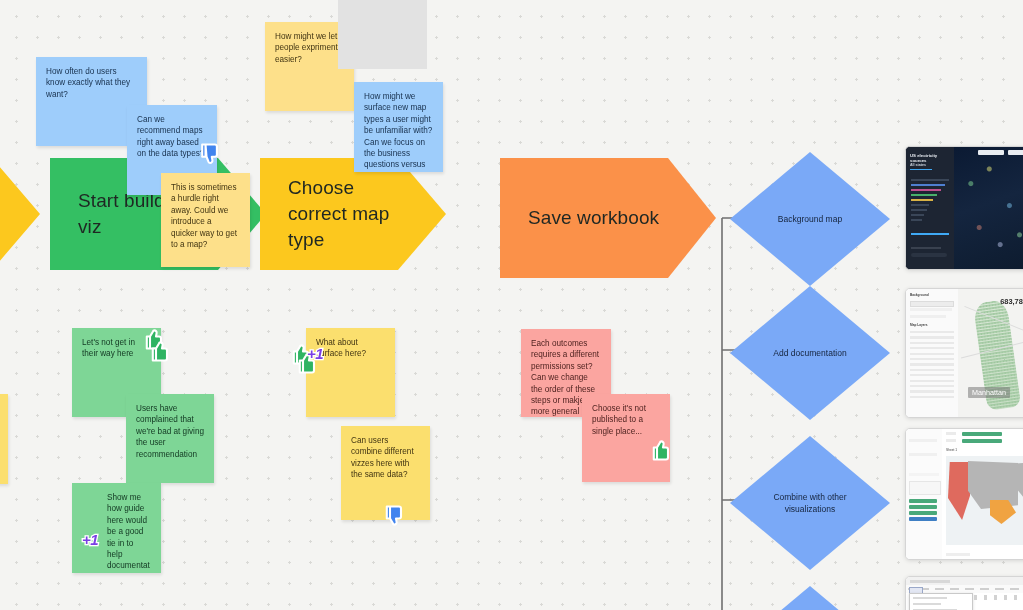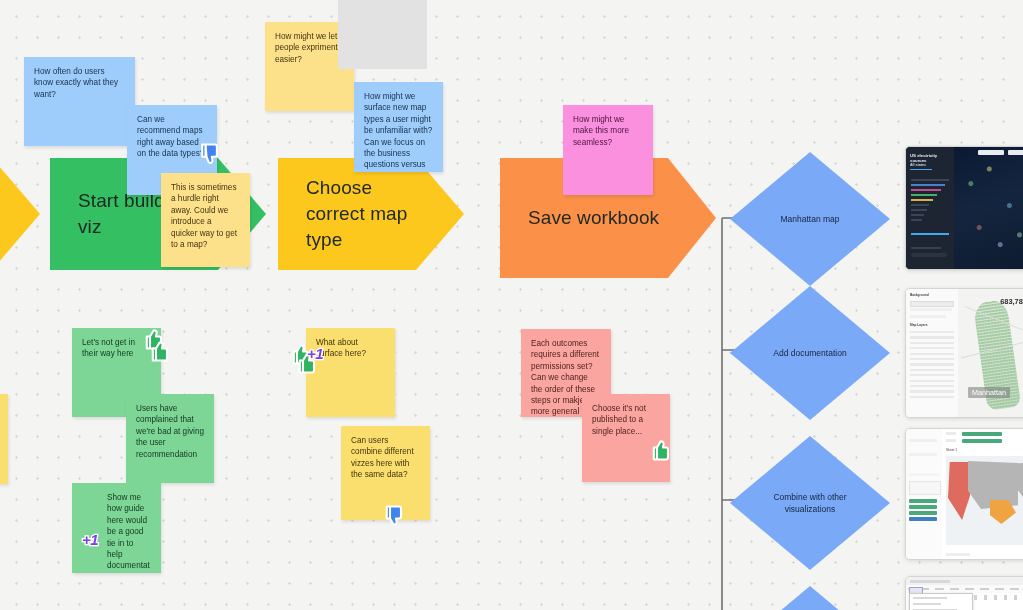--- a/index.html
+++ b/index.html
@@ -97,21 +97,21 @@
 <div id="canvas">
 
   <div class="chev abs" style="left:-78px;top:158px;width:118px;height:112px;background:#fcc81e;">
     <span class="lbl"></span>
   </div>
 
   <div class="chev abs nohead" style="left:50px;top:158px;width:216px;height:112px;background:#34bf63;">
     <span class="lbl">Start building viz</span>
   </div>
 
-  <div class="chev abs nohead" style="left:278px;top:158px;width:186px;height:112px;background:#fcc81e;">
+  <div class="chev abs nohead" style="left:260px;top:158px;width:186px;height:112px;background:#fcc81e;">
     <span class="lbl" style="padding-right:46px;">Choose correct map type</span>
   </div>
 
   <div class="chev abs nohead" style="left:500px;top:158px;width:216px;height:120px;background:#fb9149;">
     <span class="lbl">Save workbook</span>
   </div>
 
   <svg class="conn" style="left:712px;top:200px;width:120px;height:420px;" viewBox="0 0 120 420">
     <g fill="none" stroke="#6f6f6f" stroke-width="1.6">
       <path d="M10 18 L10 420"></path>
@@ -120,36 +120,36 @@
       <path d="M10 300 L96 300"></path>
     </g>
     <g fill="none" stroke="#4a4a4a" stroke-width="1.6" stroke-linecap="round" stroke-linejoin="round">
       <polyline points="88,12 98,18 88,24"></polyline>
       <polyline points="88,144 98,150 88,156"></polyline>
       <polyline points="88,294 98,300 88,306"></polyline>
     </g>
   </svg>
 
   <div class="diamond" style="left:730px;top:152px;width:160px;height:134px;">
-    <span class="dlbl">Manhattan map</span>
+    <span class="dlbl">Background map</span>
   </div>
 
   <div class="diamond" style="left:730px;top:286px;width:160px;height:134px;">
     <span class="dlbl">Add documentation</span>
   </div>
 
   <div class="diamond" style="left:730px;top:436px;width:160px;height:134px;">
     <span class="dlbl">Combine with other visualizations</span>
   </div>
 
   <div class="diamond" style="left:730px;top:586px;width:160px;height:134px;">
     <span class="dlbl"></span>
   </div>
 
-  <div class="note blue" style="left:24px;top:57px;width:111px;height:89px;">
+  <div class="note blue" style="left:36px;top:57px;width:111px;height:89px;">
     <span>How often do users know exactly what they want?</span>
   </div>
 
   <div class="note blue" style="left:127px;top:105px;width:90px;height:90px;">
     <span>Can we recommend maps right away based on the data types?</span>
   </div>
   <div class="react" style="left:199px;top:142px;">
     <svg width="24" height="26" viewBox="0 0 24 26">
       <path d="M6.5 2.5 h9.4 a2 2 0 0 1 2 2 v8.2 a2 2 0 0 1 -2 2 h-3.1 l0.6 3.4 a2.4 2.4 0 0 1 -2.4 2.9 a1.5 1.5 0 0 1 -1.4 -1 l-2.1 -5.3 z M3.2 2.5 h3.3 v12.2 h-3.3 z" fill="#4184ee" stroke="#ffffff" stroke-width="2.1" stroke-linejoin="round"></path>
     </svg>
@@ -164,23 +164,20 @@
   </div>
 
   <div class="note grey" style="left:338px;top:-34px;width:89px;height:103px;">
     
   </div>
 
   <div class="note blue" style="left:354px;top:82px;width:89px;height:90px;">
     <span>How might we surface new map types a user might be unfamiliar with? Can we focus on the business questions versus the initial data?</span>
   </div>
 
-  <div class="note hotpink" style="left:563px;top:105px;width:90px;height:90px;">
-    <span>How might we make this more seamless?</span>
-  </div>
 
   <div class="note green" style="left:72px;top:328px;width:89px;height:89px;">
     <span>Let's not get in their way here</span>
   </div>
   <div class="react" style="left:144px;top:327px;">
     <svg width="22" height="24" viewBox="0 0 22 24">
       <path d="M6 21.5 h9 a2 2 0 0 0 2 -2 v-8 a2 2 0 0 0 -2 -2 h-3 l0.6 -3.3 a2.3 2.3 0 0 0 -2.3 -2.8 a1.4 1.4 0 0 0 -1.3 1 l-3 5.2 z M2.8 21.5 h3.2 v-12 h-3.2 z" fill="#2fb463" stroke="#ffffff" stroke-width="2.1" stroke-linejoin="round"></path>
     </svg>
   </div>
   <div class="react" style="left:150px;top:339px;">

